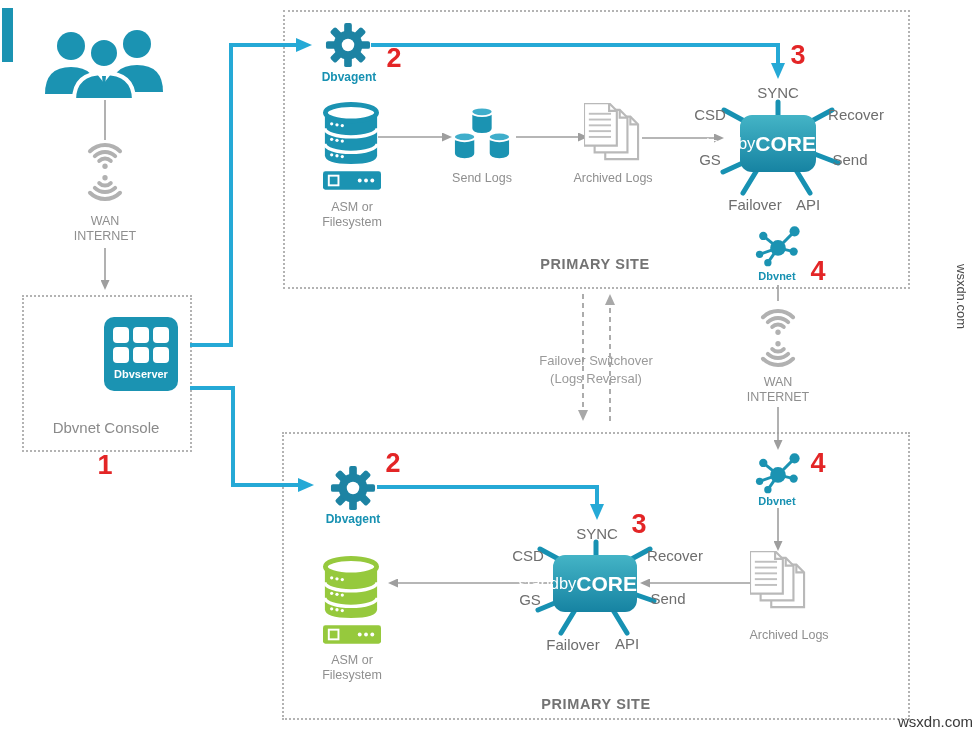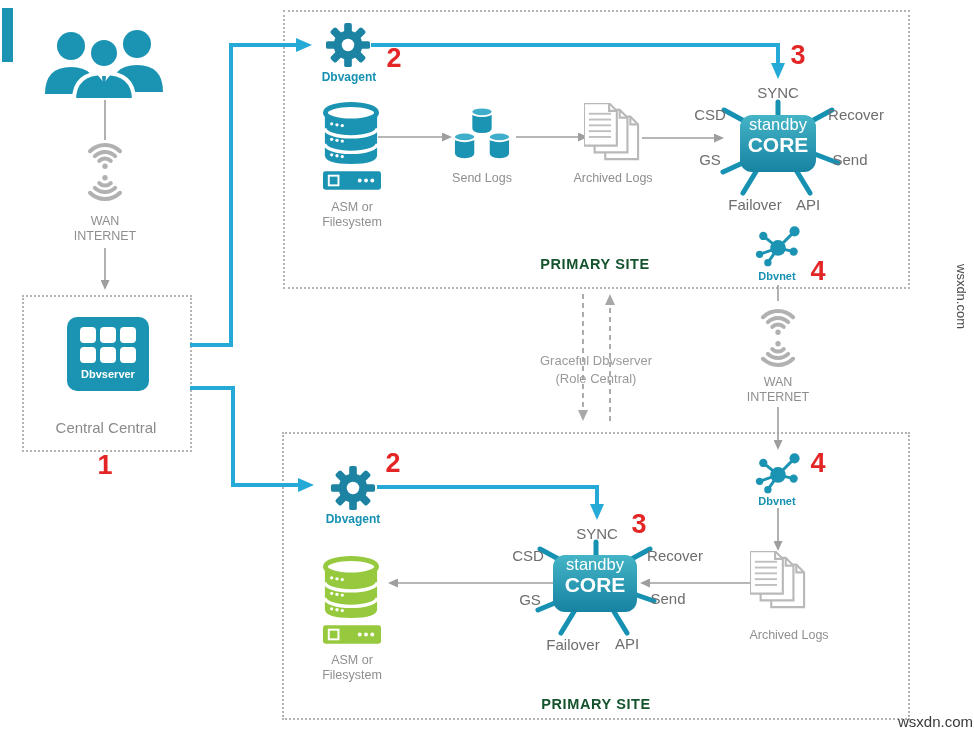--- a/index.html
+++ b/index.html
@@ -1,32 +1,32 @@
 <!DOCTYPE html>
 <html><head>
 <meta charset="utf-8">
 <style>
   html,body{margin:0;padding:0;background:#fff;}
   #canvas{position:relative;width:974px;height:737px;background:#fff;overflow:hidden;
           font-family:"Liberation Sans",sans-serif;}
   .abs{position:absolute;}
   .ctr{position:absolute;transform:translateX(-50%);text-align:center;white-space:nowrap;}
   .dashbox{position:absolute;border:2px dotted #b3b3b3;background:transparent;}
-  .sitetitle{font-size:14.5px;font-weight:bold;color:#14532d;letter-spacing:.6px;}
+  .sitetitle{font-size:14.5px;font-weight:bold;color:#737373;letter-spacing:.6px;}
   .graylbl{font-size:12.5px;color:#8f8f8f;line-height:15px;}
   .portlbl{font-size:15px;color:#6e6e6e;}
   .teallbl{font-size:12px;font-weight:bold;color:#1791b2;}
   .step{font-size:27px;font-weight:bold;color:#e32526;line-height:1;}
   .core{position:absolute;border-radius:12px;color:#fff;text-align:center;
         background:linear-gradient(180deg,#44b4c6 0%,#1683a2 100%);
-        display:flex;flex-direction:column;justify-content:flex-start;align-items:center;}
+        display:flex;justify-content:flex-end;align-items:center;}
   .core .l1{font-size:16.5px;line-height:19px;}
   .core .l2{font-size:21px;font-weight:bold;line-height:22px;}
-  .tile{position:absolute;background:#1b93b2;border-radius:10px;width:82px;height:74px;
-        display:flex;flex-direction:column;align-items:center;justify-content:flex-start;}
+  .tile{position:absolute;background:#1b93b2;border-radius:10px;width:74px;height:74px;
+        display:flex;flex-direction:column;align-items:center;justify-content:flex-start;margin-left:37px;}
   .tile .grid{display:grid;grid-template-columns:repeat(3,16px);grid-template-rows:repeat(2,16px);
         gap:4px;margin-top:10px;}
   .tile .grid i{background:#fff;border-radius:4px;display:block;}
   .tile .applbl{color:#fff;font-size:11px;font-weight:bold;margin-top:5px;}
   .switch{font-size:13px;color:#9a9a9a;line-height:18px;}
   .wm-bottom{font-size:15px;color:#3a3a3a;}
   .wm-side{font-size:13px;color:#4a4a4a;writing-mode:vertical-rl;}
   .flipY{transform:scaleY(-1);}
   svg{display:block;}
 </style>
@@ -146,21 +146,21 @@
     <div class="grid">
       <i></i>
         <i></i>
         <i></i>
       <i></i>
         <i></i>
         <i></i>
     </div>
     <span class="applbl">Dbvserver</span>
   </div>
-  <div class="ctr" style="left:106px;top:419px;font-size:15px;color:#8a8a8a;">Central Central</div>
+  <div class="ctr" style="left:106px;top:419px;font-size:15px;color:#8a8a8a;">Dbvnet Console</div>
   <div class="ctr step" style="left:105px;top:452px;">1</div>
 
   <div class="ctr sitetitle" style="left:595px;top:256px;">PRIMARY SITE</div>
 
   <div class="abs" style="left:325px;top:22px;">
     <svg width="46" height="46" viewBox="0 0 48 48">
       <g fill="#1d83a3">
         <rect x="20" y="1" width="8" height="12" rx="2"></rect>
         <rect x="20" y="1" width="8" height="12" rx="2" transform="rotate(45 24 24)"></rect>
         <rect x="20" y="1" width="8" height="12" rx="2" transform="rotate(90 24 24)"></rect>
@@ -278,22 +278,22 @@
         <circle cx="6" cy="33" r="4"></circle>
           <circle cx="43" cy="30" r="4.5"></circle>
           <circle cx="15" cy="42" r="4"></circle>
       </g>
     </svg>
   </div>
   <div class="ctr teallbl" style="left:777px;top:270px;font-size:11px;">Dbvnet</div>
   <div class="ctr step" style="left:818px;top:258px;">4</div>
 
   <div class="ctr switch" style="left:596px;top:352px;">
-    <div>Graceful Dbvserver</div>
-    <div>(Role Central)</div>
+    <div>Failover Switchover</div>
+    <div>(Logs Reversal)</div>
   </div>
 
   <div class="abs" style="left:755px;top:302px;">
     <svg width="46" height="34" viewBox="0 0 52 38">
       <g stroke="#b1b1b1" stroke-width="4.5" fill="none" stroke-linecap="round">
         <path d="M9 17 A24 24 0 0 1 43 17"></path>
         <path d="M14.5 22.5 A16.5 16.5 0 0 1 37.5 22.5"></path>
         <path d="M19.5 28 A9 9 0 0 1 32.5 28"></path>
       </g>
       <circle cx="26" cy="34" r="3" fill="#b1b1b1"></circle>

